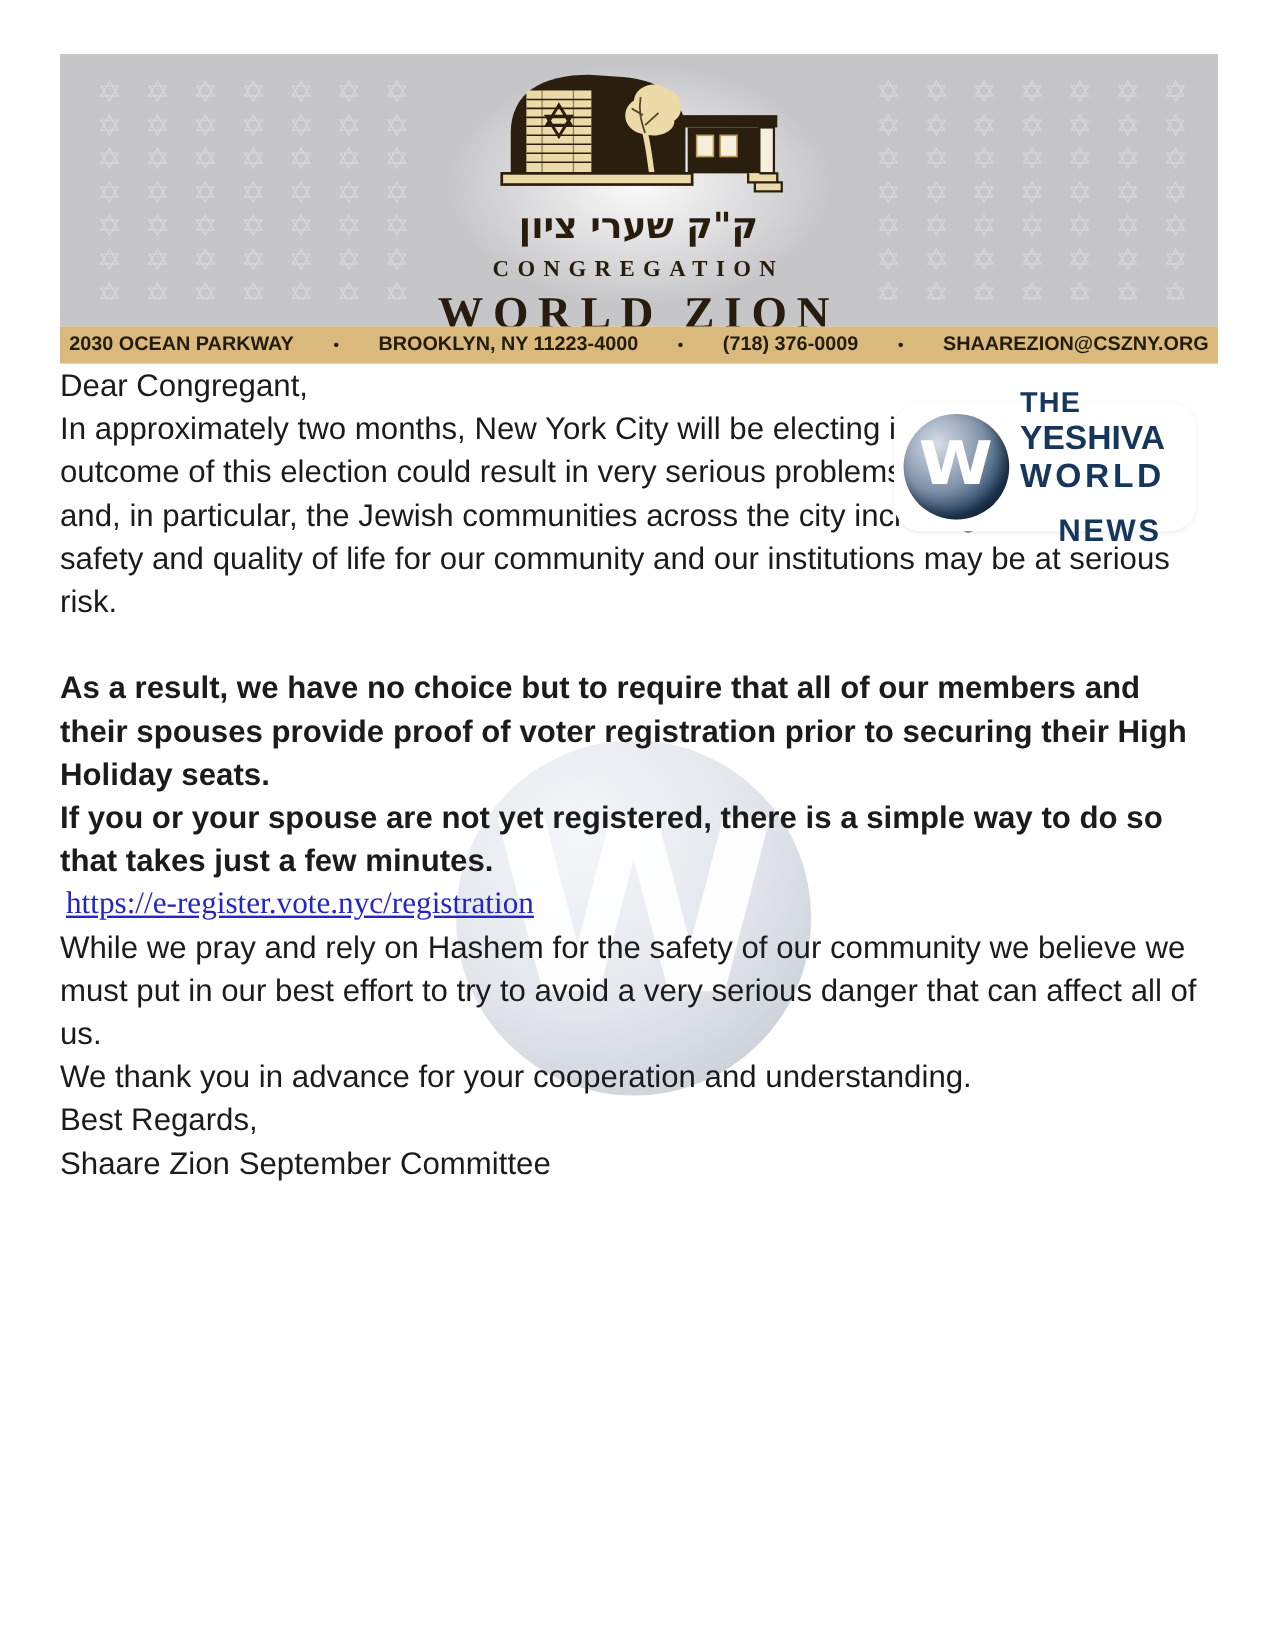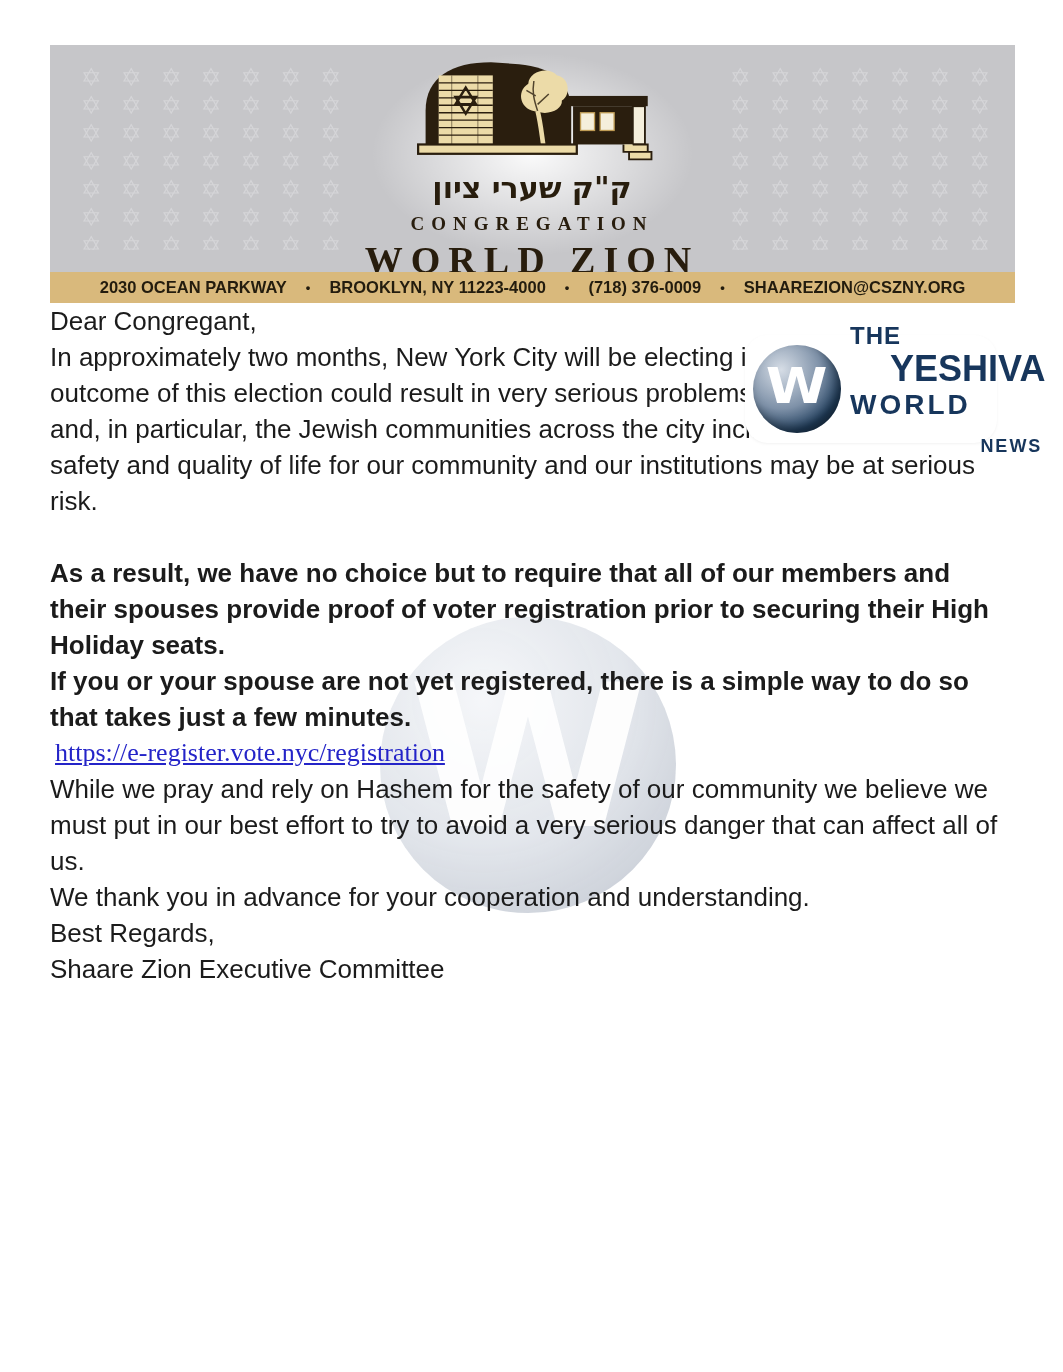--- a/index.html
+++ b/index.html
@@ -17,39 +17,39 @@
   .banner-glow{position:absolute;left:290px;top:0;width:385px;height:227px;
     background:radial-gradient(ellipse 58% 62% at 50% 48%, rgba(255,255,255,0.92), rgba(255,255,255,0) 72%);}
   .banner-center{position:absolute;left:282px;top:8px;width:400px;height:219px;
     display:flex;flex-direction:column;align-items:center;color:#281d0d;}
   .hebrew{font-family:"DejaVu Sans",sans-serif;font-weight:bold;font-size:30px;line-height:34px;margin-top:2px;}
   .congregation{font-family:"Liberation Serif",serif;font-weight:bold;font-size:19px;
     letter-spacing:7px;margin-top:8px;}
   .shaare{font-family:"Liberation Serif",serif;font-weight:bold;font-size:38px;
     letter-spacing:8px;margin-top:3px;}
   .address-bar{position:absolute;left:0;right:0;bottom:0;height:31px;background:#d9b97c;
-    display:flex;align-items:center;justify-content:center;gap:19px;color:#231c0e;
+    display:flex;align-items:center;justify-content:center;gap:33px;color:#231c0e;
     font-weight:bold;font-size:16.5px;white-space:nowrap;}
   .addr-sep{font-size:13px;}
 
   
   .ywn{position:absolute;left:748px;top:338px;width:246px;height:102px;background:#fff;
     border-radius:20px;box-shadow:0 0 0 3px #fff, 0 1px 5px rgba(0,0,0,0.22);
     display:flex;align-items:center;z-index:3;}
   .ywn-sphere{flex:none;width:88px;height:88px;border-radius:50%;margin-left:5px;
     background:radial-gradient(circle at 32% 28%, #d6dde6, #7e91a8 45%, #234160 72%, #16293d 100%);
     display:flex;align-items:center;justify-content:center;
     box-shadow:inset -4px -6px 10px rgba(0,0,0,0.35);}
   .ywn-w{font-family:"DejaVu Sans",sans-serif;font-weight:bold;font-size:50px;color:#fff;
     transform:scaleX(1.12);line-height:1;margin-top:-6px;}
   .ywn-text{margin-left:9px;color:#17365c;font-weight:bold;line-height:1;}
   .ywn-the{font-size:24px;letter-spacing:1px;}
-  .ywn-yeshiva{font-size:36px;margin-top:3px;margin-left:40px;}
+  .ywn-yeshiva{font-size:28px;margin-top:3px;}
   .ywn-world{font-size:28px;margin-top:4px;letter-spacing:3px;}
-  .ywn-news{font-size:18px;margin-top:18px;text-align:right;letter-spacing:2px;padding-right:3px;}
+  .ywn-news{font-size:26px;margin-top:18px;text-align:right;letter-spacing:2px;padding-right:3px;}
 
   
   .watermark{position:absolute;left:380px;top:617px;width:296px;height:296px;border-radius:50%;
     background:radial-gradient(circle at 35% 28%, rgba(236,239,244,0.95), rgba(199,206,217,0.92) 50%,
                rgba(150,160,177,0.88) 82%, rgba(132,142,160,0.88) 100%);
     opacity:0.55;display:flex;align-items:center;justify-content:center;z-index:1;}
   .watermark-w{font-family:"DejaVu Sans",sans-serif;font-weight:bold;font-size:198px;
     color:rgba(255,255,255,0.96);transform:scaleX(1.1);line-height:1;margin-top:-14px;}
 
   
@@ -131,16 +131,16 @@
     <div class="gap">
       <p class="bold">As a result, we have no choice but to require that all of our members and their spouses provide proof of voter registration prior to securing their High Holiday seats.</p>
       <p class="bold">If you or your spouse are not yet registered, there is a simple way to do so that takes just a few minutes.</p>
     </div>
     <p class="link-line">
       <a href="#">https://e-register.vote.nyc/registration</a>
     </p>
     <p class="gap">While we pray and rely on Hashem for the safety of our community we believe we must put in our best effort to try to avoid a very serious danger that can affect all of us.</p>
     <p class="gap">We thank you in advance for your cooperation and understanding.</p>
     <p class="gap">Best Regards,</p>
-    <p>Shaare Zion Executive Committee</p>
+    <p>Shaare Zion September Committee</p>
   </div>
 
 </div>
 
 </body></html>

